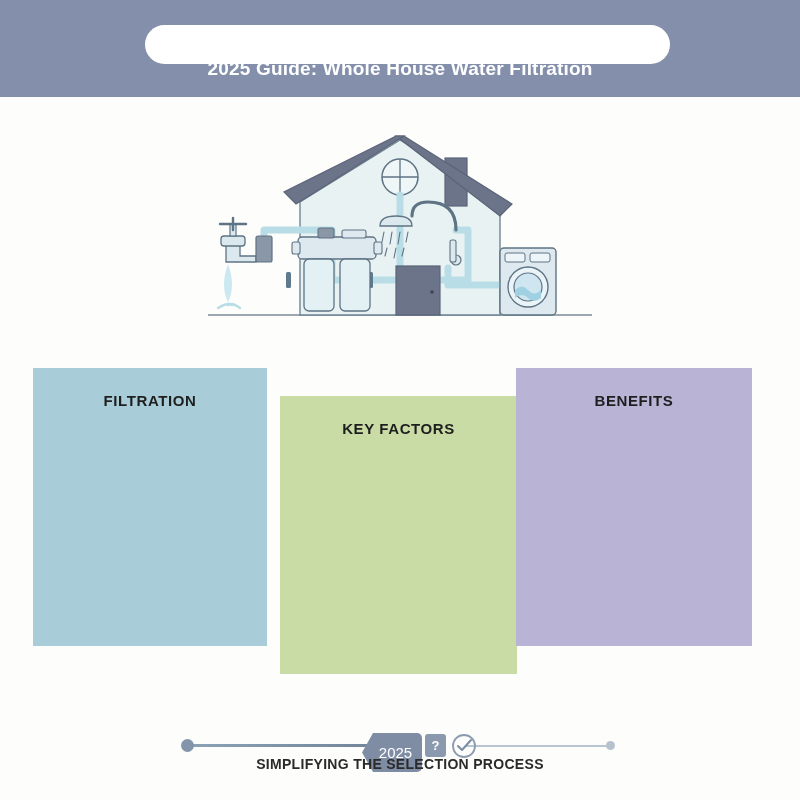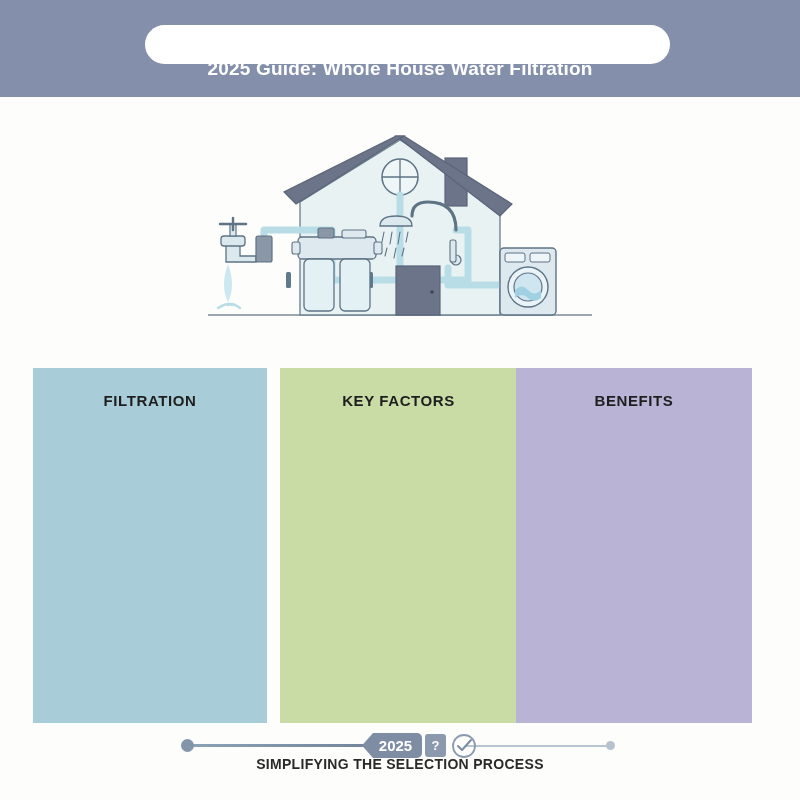--- a/index.html
+++ b/index.html
@@ -48,35 +48,35 @@
     left: 200px; top: 120px;
     width: 400px;
     height: 220px;
   }
   .house-wrap svg { display: block; }
 
   
   .panel {
     position: absolute;
     top: 368px;
-    height: 355px;
+    height: 278px;
   }
   .panel-title {
     position: absolute;
     left: 0; top: 22px;
     width: 100%;
     text-align: center;
     font-size: 15px;
     font-weight: bold;
     color: #1e1e1e;
     letter-spacing: 0.6px;
     line-height: 1.5;
   }
   #panel-methods { left: 33px; width: 234px; background: #a8cdd8; }
-  #panel-factors { left: 280px; width: 237px; background: #c9dca6; }
+  #panel-factors { left: 280px; width: 237px; background: #c9dca6; margin-top: 28px; }
   #panel-benefits { left: 516px; width: 236px; background: #b9b3d6; }
   .timeline-line-filled {
     position: absolute;
     left: 188px; top: 744px;
     width: 220px; height: 3px;
     background: linear-gradient(90deg,#8ba3b5,#6f7f95);
   }
   .timeline-line-empty {
     position: absolute;
     left: 466px; top: 745px;
@@ -87,25 +87,25 @@
     position: absolute;
     border-radius: 50%;
     background: #8395ab;
   }
   #tl-dot-left  { left: 181px; top: 739px; width: 13px; height: 13px; }
   #tl-dot-right { left: 606px; top: 741px; width: 9px;  height: 9px; background: #b6c3cf; }
 
   .year-badge {
     position: absolute;
     left: 362px; top: 733px;
-    width: 60px; height: 25px;
+    width: 60px; height: 39px;
     background: #7e8ca4;
     color: #ffffff;
     font-size: 15px;
-    font-weight: bold;
+    font-weight: normal;
     display: flex;
     align-items: center;
     justify-content: center;
     padding-left: 7px;
     box-sizing: border-box;
     clip-path: polygon(0 50%, 11px 0, 100% 0, 100% 100%, 11px 100%);
     border-radius: 0 5px 5px 0;
   }
   .q-badge {
     position: absolute;

